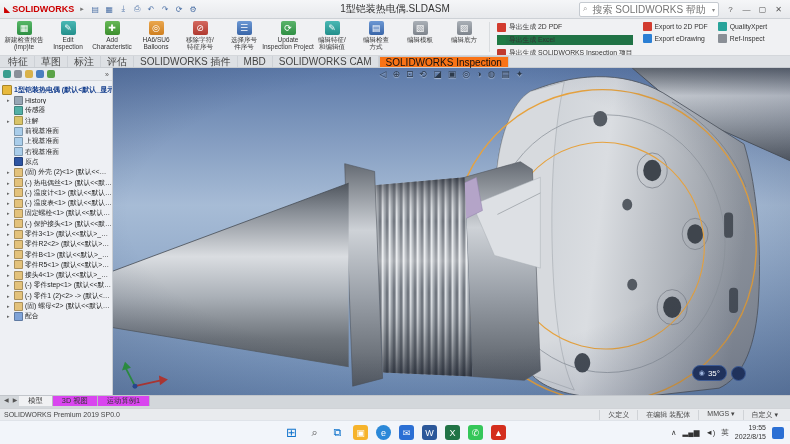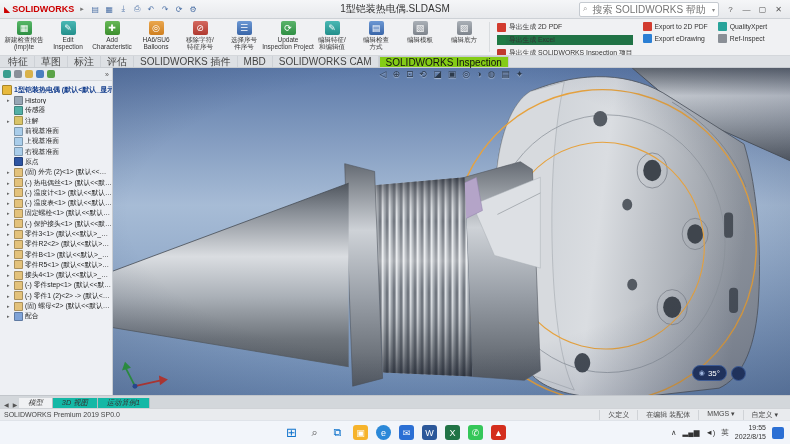--- a/index.html
+++ b/index.html
@@ -48,21 +48,21 @@
   .t-pdf .eic{background:#d23b2f;}
   .t-excel .eic{background:#1f7a44;}
   .t-swproj .eic{background:#c03a2e;}
   .t-edraw .eic{background:#2b7fd4;}
   .t-qx .eic{background:#28a39a;}
   .t-ref .eic{background:#8a8f96;}
 
   
   .tabstrip{height:11px;background:#dde0e4;display:flex;align-items:stretch;padding:0 2px;border-bottom:1px solid #c8ccd1;flex:none;}
   .tab{padding:0 6px;font-size:10px;display:flex;align-items:center;color:#444;border-right:1px solid #cdd1d6;white-space:nowrap;}
-  .tab.t-active{background:#84cc16;border:1px solid #c8ccd1;border-bottom:none;color:#111;}
+  .tab.t-active{background:#f97316;border:1px solid #c8ccd1;border-bottom:none;color:#111;}
 
   
   .main{flex:1;display:flex;min-height:0;position:relative;}
   .panel{width:112px;flex:none;background:#eef0f4;border-right:1px solid #c9cdd2;display:flex;flex-direction:column;overflow:hidden;}
   .panel-tabs{height:12px;display:flex;align-items:center;gap:3px;padding:0 3px;border-bottom:1px solid #d5d8dc;background:#e8ebef;flex:none;}
   .panel-tabs .pti{width:8px;height:8px;border-radius:2px;}
   .t-pt1{background:#3a9e8f;}
   .t-pt2{background:#8a9099;}
   .t-pt3{background:#d9b24a;}
   .t-pt4{background:#4a7fc0;}
@@ -89,23 +89,23 @@
     background:radial-gradient(ellipse at 45% 45%, rgba(0,0,0,0) 55%, rgba(18,32,66,.28) 100%);}
   .hud{position:absolute;top:1px;left:50%;transform:translateX(-50%);display:flex;gap:6px;align-items:center;
     color:#2c3a4c;font-size:9px;text-shadow:0 1px 1px rgba(255,255,255,.45);}
   .rot-badge{position:absolute;right:44px;bottom:14px;display:flex;align-items:center;gap:4px;}
   .rot-pill{background:#20325c;border:1px solid #3c5a94;border-radius:8px;color:#fff;font-size:8px;height:14px;
     padding:0 6px;display:flex;align-items:center;gap:3px;}
   .rot-pill .eye{font-size:7px;color:#9db4dd;}
   .rot-dot{width:13px;height:13px;border-radius:50%;background:#20325c;border:1px solid #3c5a94;}
 
   
-  .model-tabs{height:12px;background:#d3d7db;display:flex;align-items:flex-end;padding:0 2px;border-top:1px solid #c2c6cb;font-size:7.3px;flex:none;font-style:italic;}
+  .model-tabs{height:12px;background:#d3d7db;display:flex;align-items:flex-start;padding:0 2px;border-top:1px solid #c2c6cb;font-size:7.3px;flex:none;}
   .mt-arrow{color:#555;font-size:6px;display:flex;align-items:center;padding:0 2px;}
-  .mtab{padding:0 9px;display:flex;align-items:center;background:#14b8a6;color:#333;border-right:1px solid #b8bcc1;white-space:nowrap;}
+  .mtab{padding:0 9px;display:flex;align-items:center;background:#d946ef;color:#333;border-right:1px solid #b8bcc1;white-space:nowrap;}
   .mtab.t-active{background:#f0f1f3;}
 
   .statusbar{height:11px;background:#e9ebee;border-top:1px solid #d0d3d7;display:flex;align-items:center;
     font-size:7px;color:#444;padding:0 4px;flex:none;}
   .sb-left{flex:1;white-space:nowrap;}
   .sb-items{display:flex;}
   .sb-items span{padding:0 8px;border-left:1px solid #d0d3d7;white-space:nowrap;}
 
   .taskbar{height:23px;background:#f2f5fa;border-top:1px solid #dfe3e9;display:flex;align-items:center;position:relative;flex:none;}
   .tb-apps{position:absolute;left:50%;transform:translateX(-50%);display:flex;gap:8px;align-items:center;}

